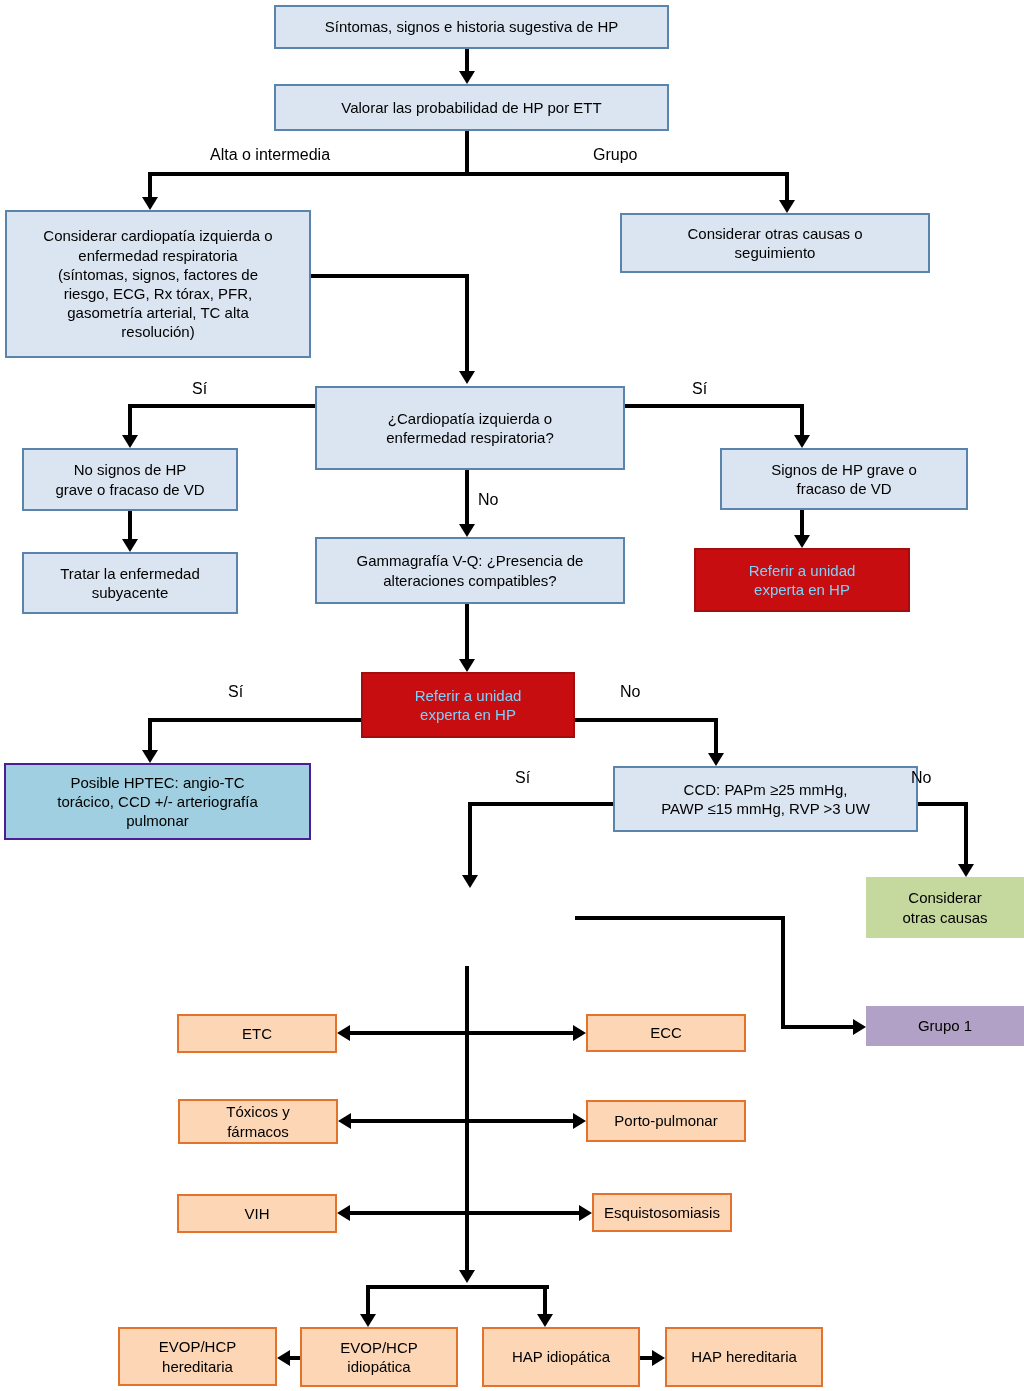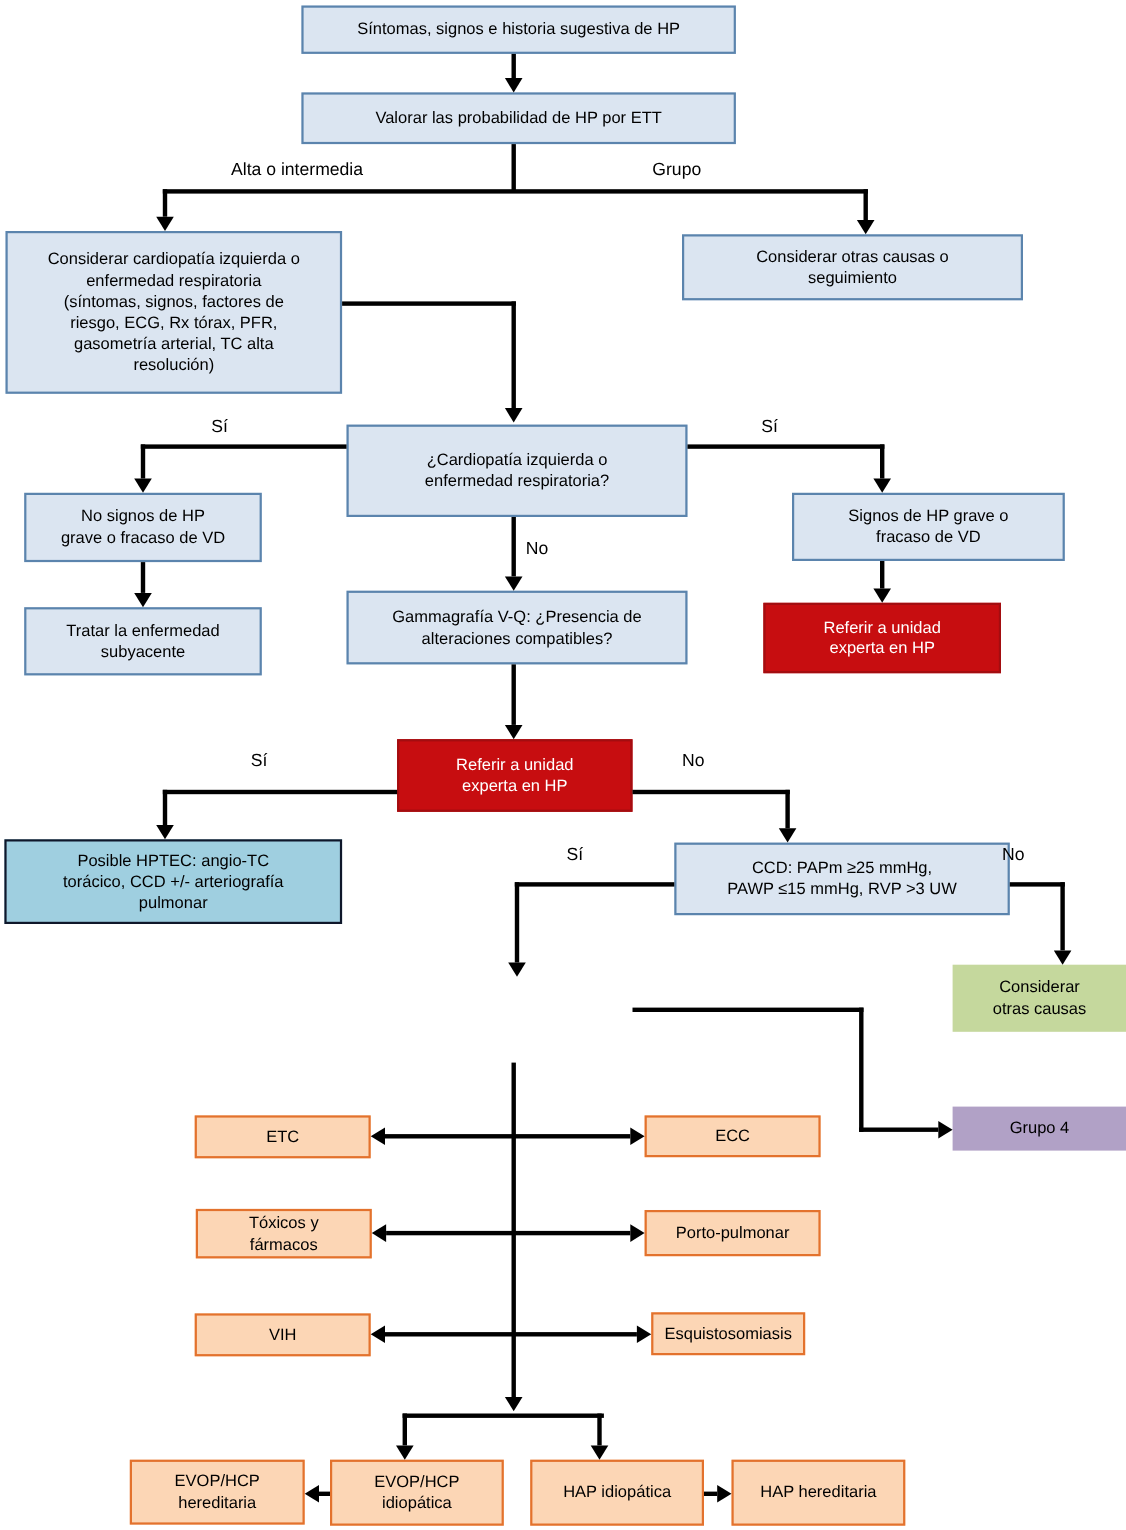--- a/index.html
+++ b/index.html
@@ -8,22 +8,22 @@
     font-family:"Liberation Sans", "DejaVu Sans", sans-serif;
     color:#000; overflow:hidden; background:#ffffff;
   }
   .node {
     position:absolute; box-sizing:border-box;
     display:flex; align-items:center; justify-content:center;
     text-align:center; white-space:pre-line;
     font-size:15px; line-height:1.28; padding:2px 6px;
   }
   .blue   { background:#dbe5f1; border:2px solid #5b84ad; }
-  .red    { background:#c70d10; border:2px solid #a30d10; color:#ffffff; }
-  .teal   { background:#9fcfe0; border:2px solid #0f172a; }
+  .red    { background:#c70d10; border:2px solid #a30d10; color:#7dd3fc; }
+  .teal   { background:#9fcfe0; border:2px solid #4c1d95; }
   .orange { background:#fcd6b5; border:2px solid #e3722d; }
   .green  { background:#c5d89d; border:0; }
   .purple { background:#b1a1c6; border:0; }
   .hl, .vl { position:absolute; background:#000; }
   .hl { height:4px; }
   .vl { width:4px; }
   .arr { position:absolute; width:0; height:0; }
   .arr.down  { border-left:8px solid transparent; border-right:8px solid transparent; border-top:13px solid #000; }
   .arr.left  { border-top:8px solid transparent; border-bottom:8px solid transparent; border-right:13px solid #000; }
   .arr.right { border-top:8px solid transparent; border-bottom:8px solid transparent; border-left:13px solid #000; }
@@ -60,21 +60,21 @@
 alteraciones compatibles?</div>
   <div class="node red" style="left:361px;top:672px;width:214px;height:66px">Referir a unidad
 experta en HP</div>
   <div class="node teal" style="left:4px;top:763px;width:307px;height:77px">Posible HPTEC: angio-TC
 torácico, CCD +/- arteriografía
 pulmonar</div>
   <div class="node blue" style="left:613px;top:766px;width:305px;height:66px">CCD: PAPm ≥25 mmHg,
 PAWP ≤15 mmHg, RVP &gt;3 UW</div>
   <div class="node green" style="left:866px;top:877px;width:158px;height:61px">Considerar
 otras causas</div>
-  <div class="node purple" style="left:866px;top:1006px;width:158px;height:40px">Grupo 4</div>
+  <div class="node purple" style="left:866px;top:1006px;width:158px;height:40px">Grupo 1</div>
   <div class="node orange" style="left:177px;top:1014px;width:160px;height:39px">ETC</div>
   <div class="node orange" style="left:586px;top:1014px;width:160px;height:38px">ECC</div>
   <div class="node orange" style="left:178px;top:1099px;width:160px;height:45px">Tóxicos y
 fármacos</div>
   <div class="node orange" style="left:586px;top:1100px;width:160px;height:42px">Porto-pulmonar</div>
   <div class="node orange" style="left:177px;top:1194px;width:160px;height:39px">VIH</div>
   <div class="node orange" style="left:592px;top:1193px;width:140px;height:39px">Esquistosomiasis</div>
   <div class="node orange" style="left:118px;top:1327px;width:159px;height:59px">EVOP/HCP
 hereditaria</div>
   <div class="node orange" style="left:300px;top:1327px;width:158px;height:60px">EVOP/HCP

